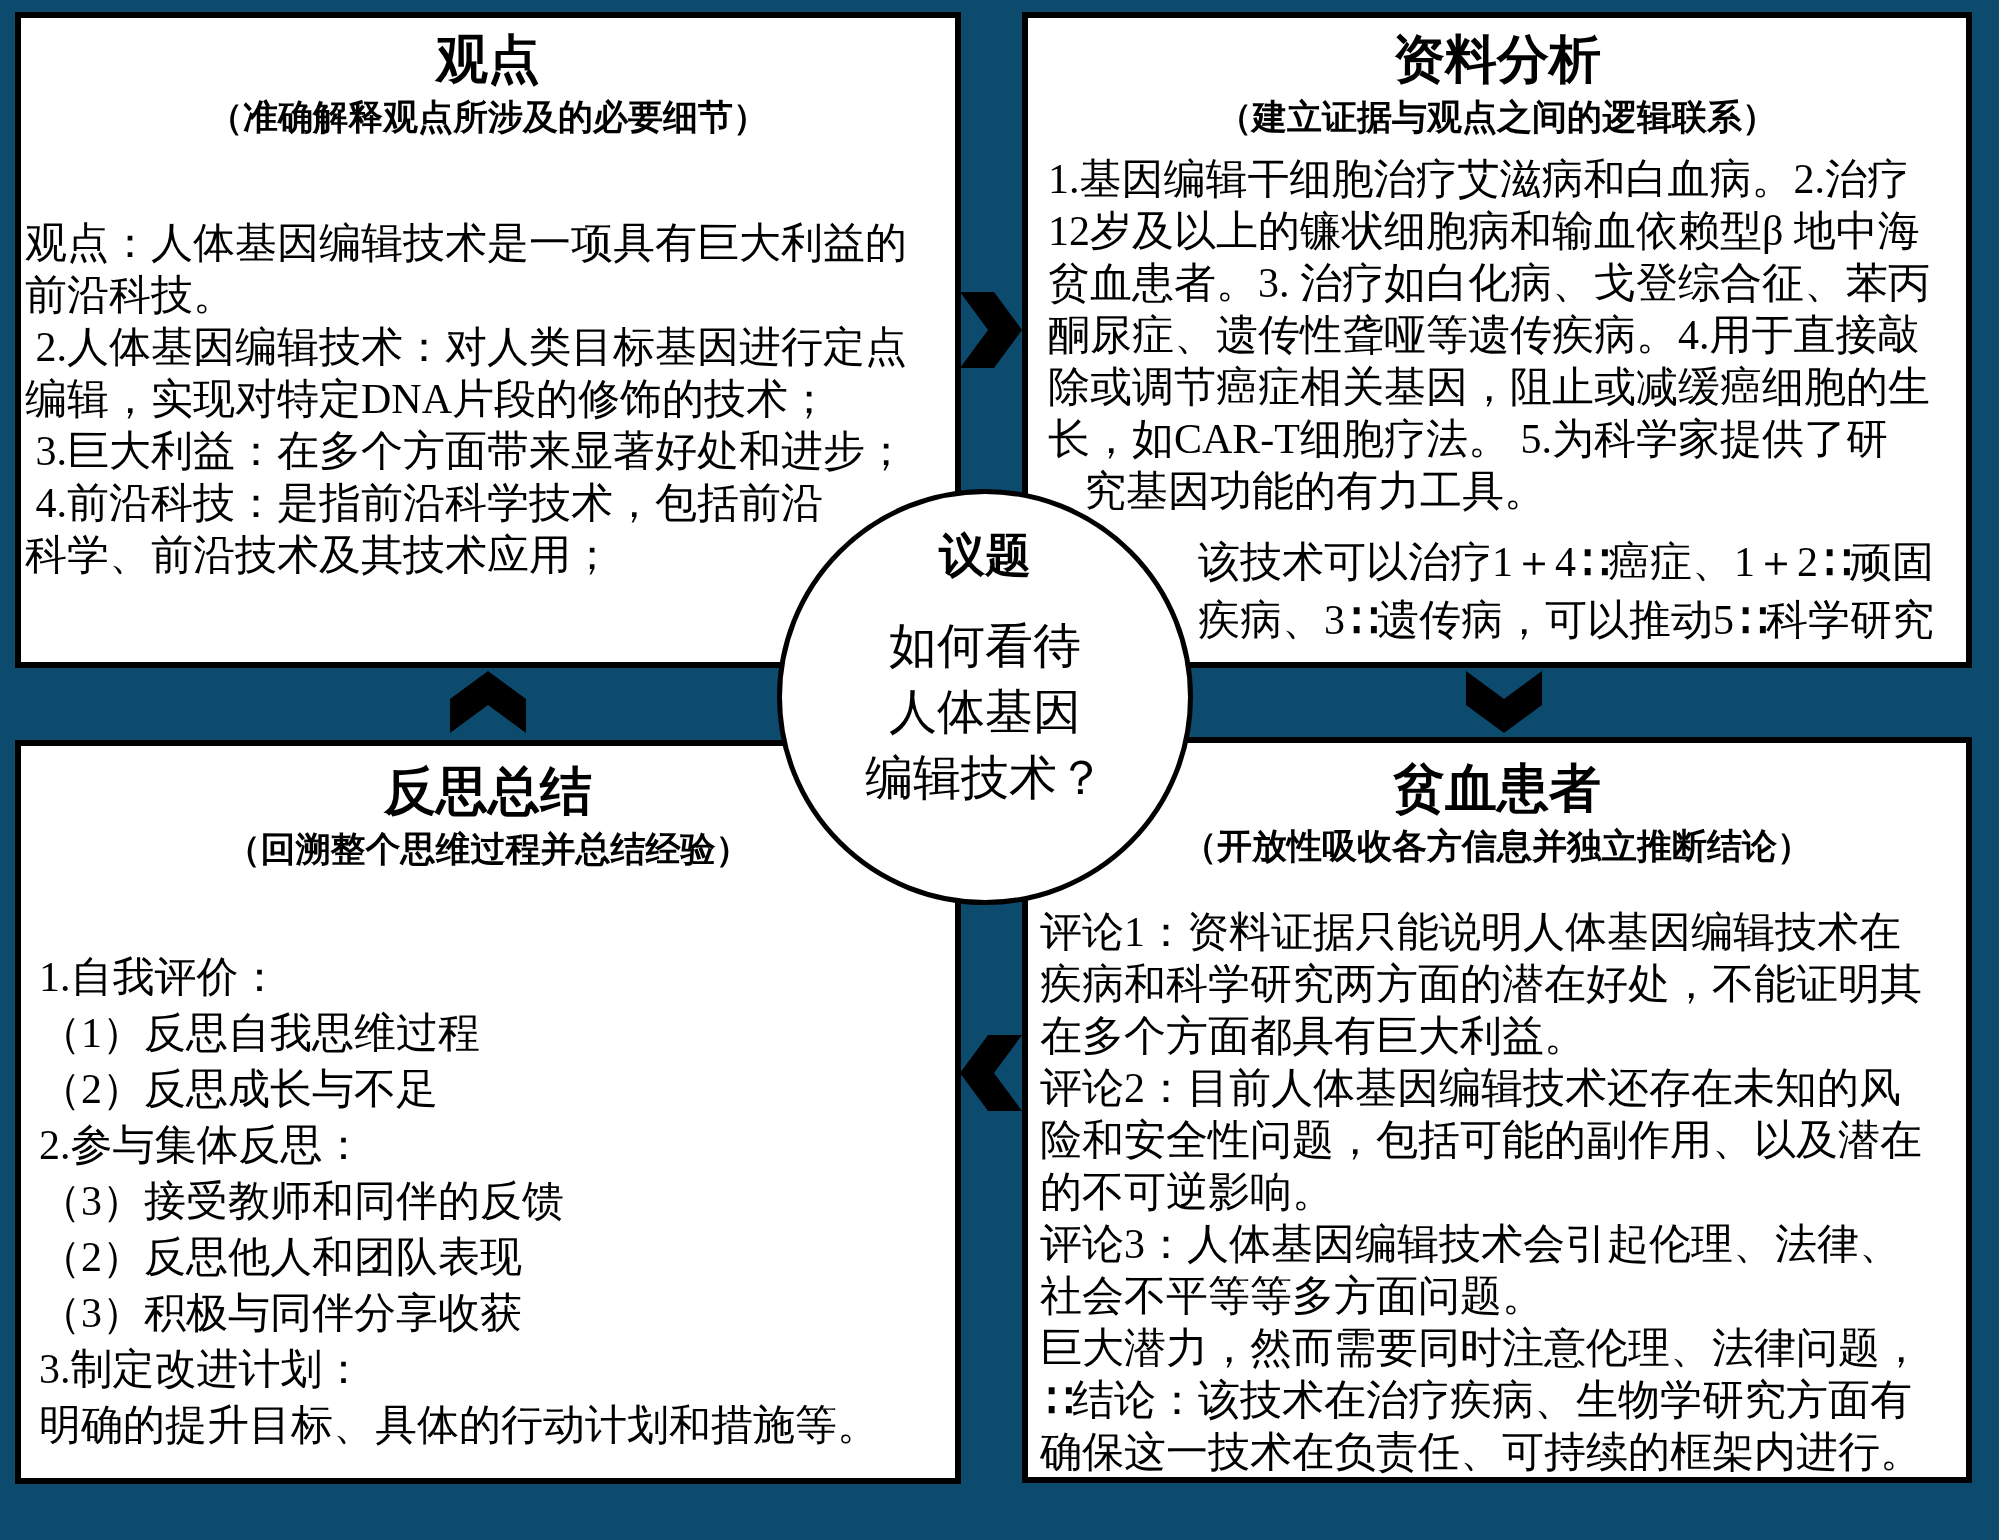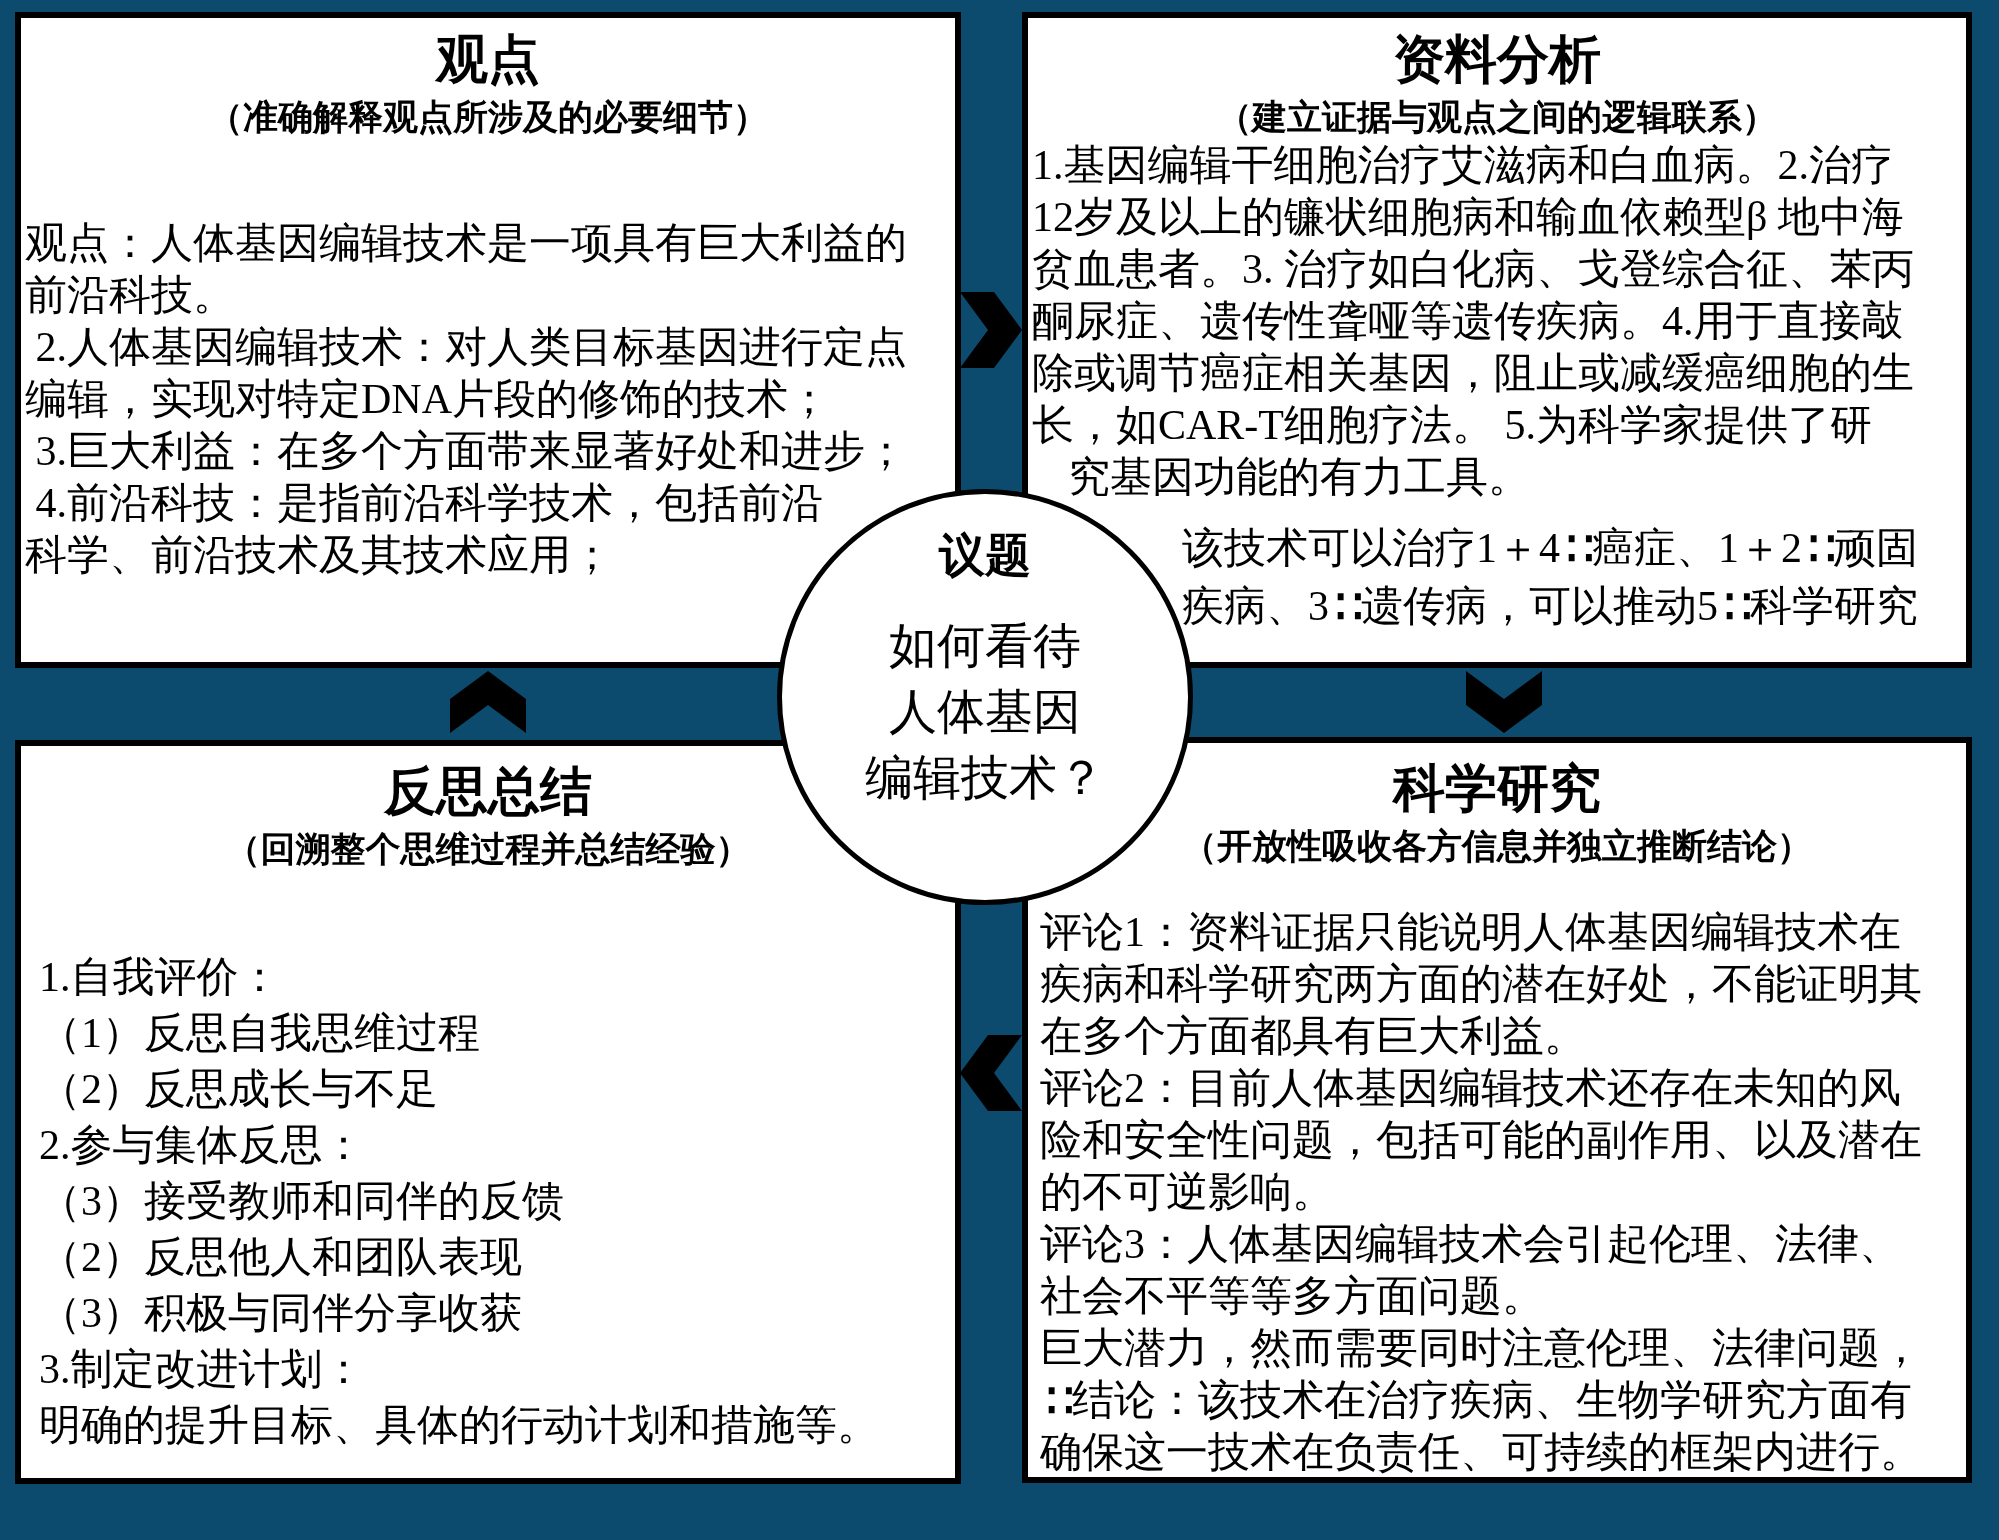--- a/index.html
+++ b/index.html
@@ -19,21 +19,21 @@
   .panel-title.low { margin-top:16px; }
   .panel-subtitle {
     text-align:center; font-family:"Liberation Sans", sans-serif;
     font-weight:bold; font-size:35px; line-height:1.3; margin-top:4px;
   }
   .panel-body {
     font-family:"Liberation Serif", serif; font-size:42px; line-height:52px;
   }
   .line { white-space:pre-wrap; }
   .body-viewpoint { margin-top:78px; padding-left:4px; }
-  .body-analysis  { padding-left:4px; }
+  .body-analysis  { margin-top:14px; padding-left:20px; }
   .body-reflection{ margin-top:78px; padding-left:18px; line-height:56px; }
   .body-synthesis { margin-top:38px; padding-left:12px; }
   .pad-36 { padding-left:36px; }
   .inference { margin:16px 0 0 150px; line-height:58px; }
   .topic-circle {
     position:absolute; left:777px; top:489px; width:416px; height:416px;
     box-sizing:border-box; background:#ffffff; border:5px solid #000000;
     border-radius:50%; z-index:5; text-align:center;
   }
   .topic-label {
@@ -95,21 +95,21 @@
       <div class="line">2.参与集体反思：</div>
       <div class="line">（3）接受教师和同伴的反馈</div>
       <div class="line">（2）反思他人和团队表现</div>
       <div class="line">（3）积极与同伴分享收获</div>
       <div class="line">3.制定改进计划：</div>
       <div class="line">明确的提升目标、具体的行动计划和措施等。</div>
     </div>
   </div>
 
   <div class="panel" style="left:1022px; top:737px; width:950px; height:746px;">
-    <div class="panel-title low">科学研究</div>
+    <div class="panel-title low">贫血患者</div>
     <div class="panel-subtitle">（开放性吸收各方信息并独立推断结论）</div>
     <div class="panel-body body-synthesis">
       <div class="line">评论1：资料证据只能说明人体基因编辑技术在</div>
       <div class="line">疾病和科学研究两方面的潜在好处，不能证明其</div>
       <div class="line">在多个方面都具有巨大利益。</div>
       <div class="line">评论2：目前人体基因编辑技术还存在未知的风</div>
       <div class="line">险和安全性问题，包括可能的副作用、以及潜在</div>
       <div class="line">的不可逆影响。</div>
       <div class="line">评论3：人体基因编辑技术会引起伦理、法律、</div>
       <div class="line">社会不平等等多方面问题。</div>

